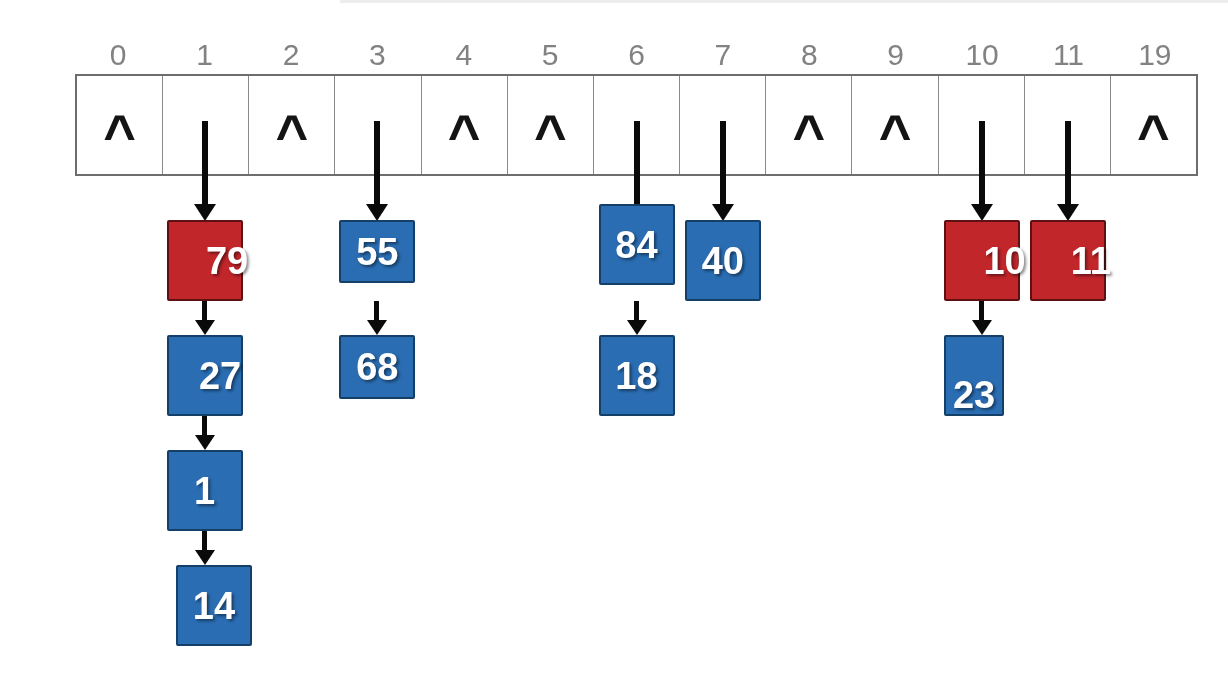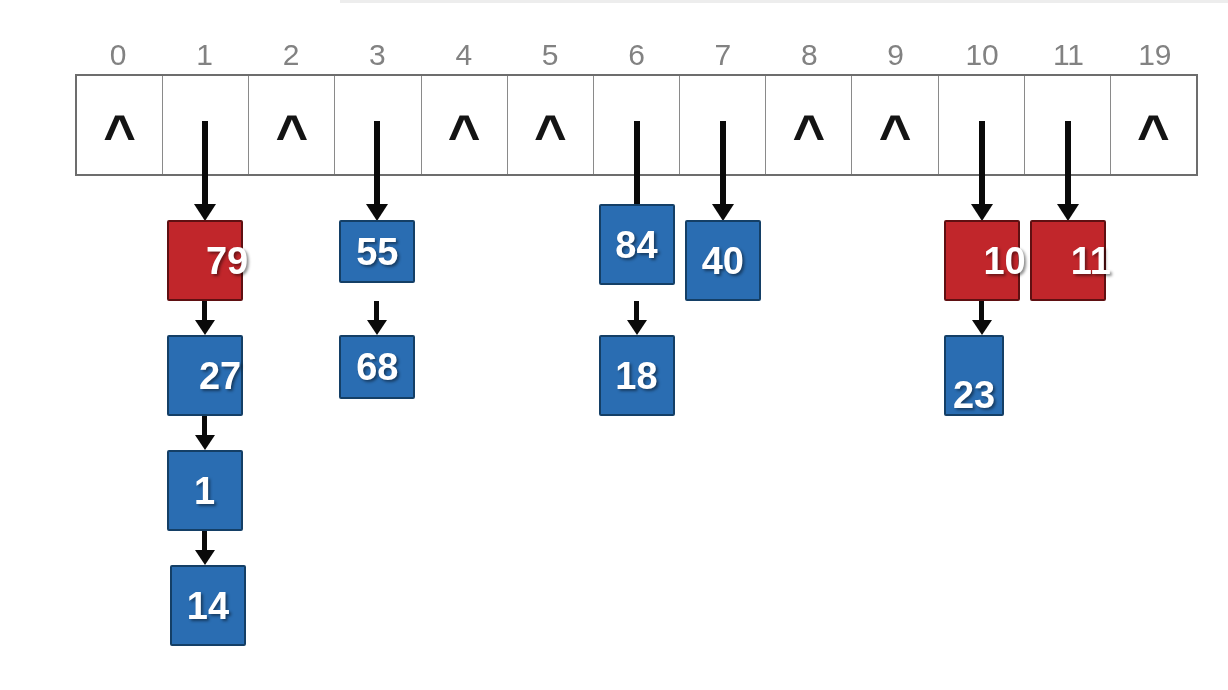--- a/index.html
+++ b/index.html
@@ -96,21 +96,21 @@
       <div class="node blue" style="left: 166.577px; top: 335px; width: 76px; height: 81px; padding-left: 31px;">
         <span class="node-value">27</span>
       </div>
       <div class="stem" style="left: 201.577px; top: 416px; width: 5px; height: 19px;"></div>
       <div class="head small" style="left: 194.577px; top: 435px;"></div>
       <div class="node blue" style="left: 166.577px; top: 450px; width: 76px; height: 81px;">
         <span class="node-value">1</span>
       </div>
       <div class="stem" style="left: 201.577px; top: 531px; width: 5px; height: 19px;"></div>
       <div class="head small" style="left: 194.577px; top: 550px;"></div>
-      <div class="node blue" style="left: 170px; top: 565px; width: 76px; height: 81px;">
+      <div class="node blue" style="left: 176px; top: 565px; width: 76px; height: 81px;">
         <span class="node-value">14</span>
       </div>
       <div class="stem" style="left: 374.346px; top: 121px; width: 6px; height: 83px;"></div>
       <div class="head big" style="left: 366.346px; top: 204px;"></div>
       <div class="node blue" style="left: 339.346px; top: 220px; width: 76px; height: 63px;">
         <span class="node-value">55</span>
       </div>
       <div class="stem" style="left: 374.346px; top: 301px; width: 5px; height: 19px;"></div>
       <div class="head small" style="left: 367.346px; top: 320px;"></div>
       <div class="node blue" style="left: 339.346px; top: 335px; width: 76px; height: 64px;">

